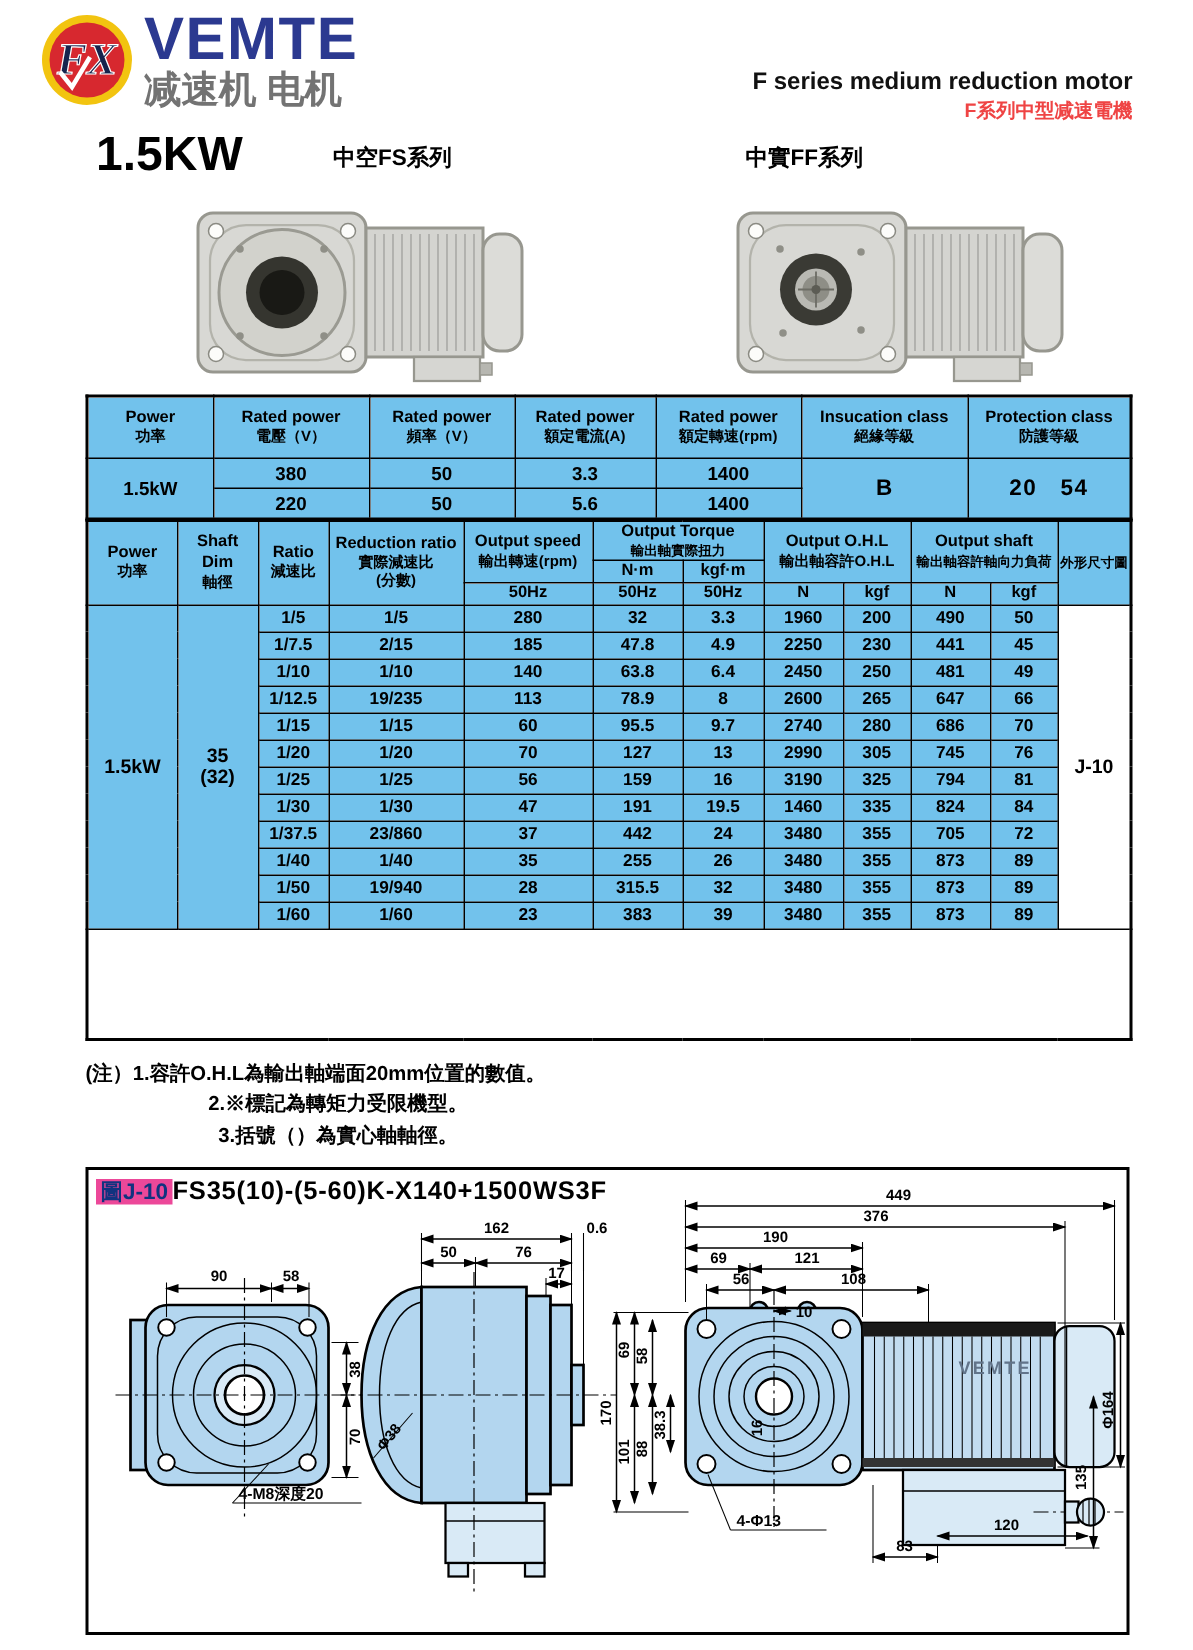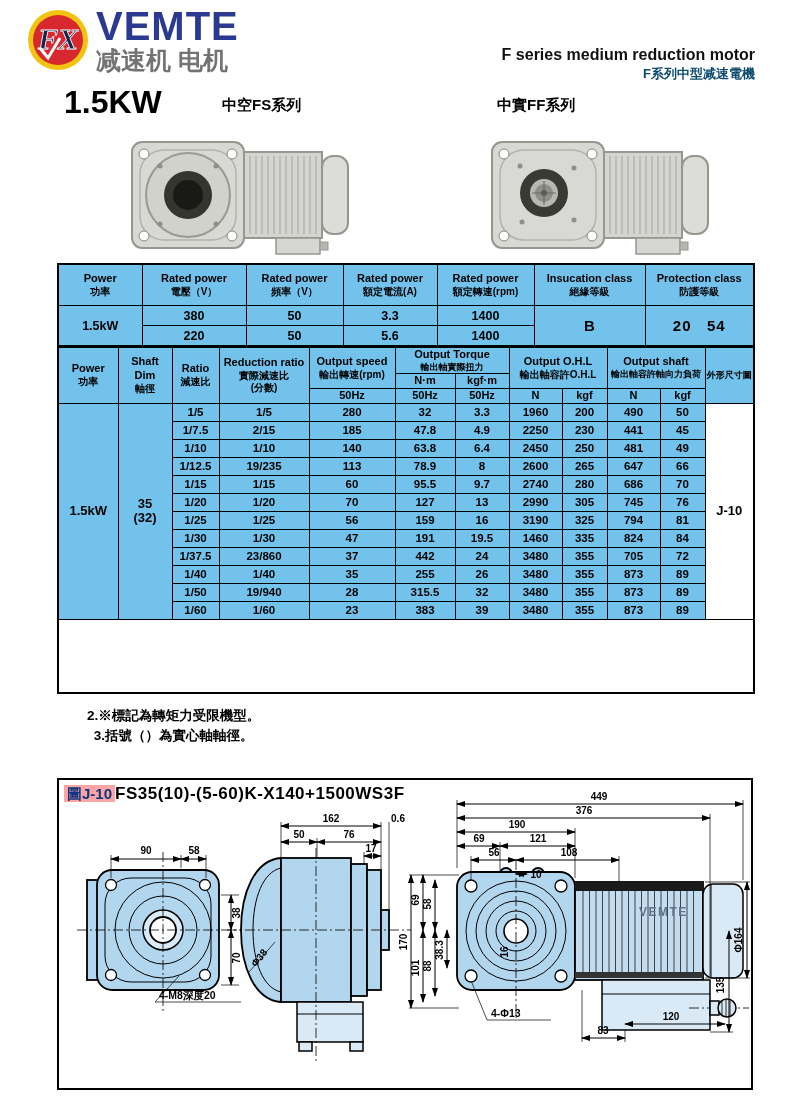--- a/index.html
+++ b/index.html
@@ -7,21 +7,21 @@
        font-family:"Liberation Sans",sans-serif;color:#000;overflow:hidden;}
   .abs{position:absolute;}
 
   
   .logo{left:26px;top:8px;width:64px;height:64px;}
   .brand{left:96px;top:6px;line-height:1.0;}
   .brand .nm{font-size:40px;font-weight:800;color:#2b3990;letter-spacing:1px;}
   .brand .sub{font-size:25px;font-weight:800;color:#737373;margin-top:2px;}
   .titles{right:40px;top:46px;text-align:right;}
   .titles .en{font-size:16px;font-weight:600;color:#111;}
-  .titles .zh{font-size:13px;font-weight:700;color:#0c4a6e;margin-top:1px;}
+  .titles .zh{font-size:13px;font-weight:700;color:#ef4444;margin-top:1px;}
   .kw{left:64px;top:84px;font-size:32px;font-weight:800;}
   .series-l{left:222px;top:96px;font-size:15px;font-weight:700;}
   .series-r{left:497px;top:96px;font-size:15px;font-weight:700;}
 
   
   table{border-collapse:collapse;table-layout:fixed;}
   .spec,.pwr{width:696px;}
   .pwr{position:absolute;left:57px;top:263px;border:2.5px solid #000;}
   .spec{position:absolute;left:57px;top:346px;border:2.5px solid #000;}
   .pwr th,.pwr td,.spec th,.spec td{border:1.5px solid #000;background:#72c2ec;
@@ -37,21 +37,21 @@
   .pwr td.pre{white-space:pre;letter-spacing:1px;}
   .spec th.small .zh{font-size:9px;}
 
   
   .notes{left:57px;top:706px;font-size:13.5px;font-weight:700;line-height:1.5;}
   .notes .ind{padding-left:30px;text-align:center;}
 
   
   .draw{left:57px;top:778px;width:692px;height:308px;border:2px solid #000;background:#fff;}
   .draw .cap{position:absolute;left:5px;top:4px;z-index:3;white-space:nowrap;}
-  .draw .tag{background:#fca5a5;color:#10337f;font-size:15px;font-weight:800;padding:0 3px;}
+  .draw .tag{background:#ec4899;color:#10337f;font-size:15px;font-weight:800;padding:0 3px;}
   .draw .code{font-size:17px;font-weight:800;letter-spacing:.5px;color:#000;}
   .draw svg{position:absolute;left:0;top:0;}
 
   .photo-l{left:126px;top:128px;}
   .photo-r{left:486px;top:128px;}
 </style>
 </head>
 <body>
 
 <div class="abs logo">
@@ -407,20 +407,21 @@
         <td>873</td>
         <td>89</td>
       </tr>
       <tr>
         <td colspan="12" class="empty"></td>
       </tr>
     </tbody>
 </table>
 
 <div class="abs notes">
+  <div>(注）1.容許O.H.L為輸出軸端面20mm位置的數值。</div>
   <div class="ind">2.※標記為轉矩力受限機型。</div>
   <div class="ind">3.括號（）為實心軸軸徑。</div>
 </div>
 
 <div class="abs draw">
   <div class="cap">
     <span class="tag">圖J-10</span><span class="code">FS35(10)-(5-60)K-X140+1500WS3F</span>
   </div>
   <svg width="692" height="306" viewBox="0 0 692 306">
     <defs>

